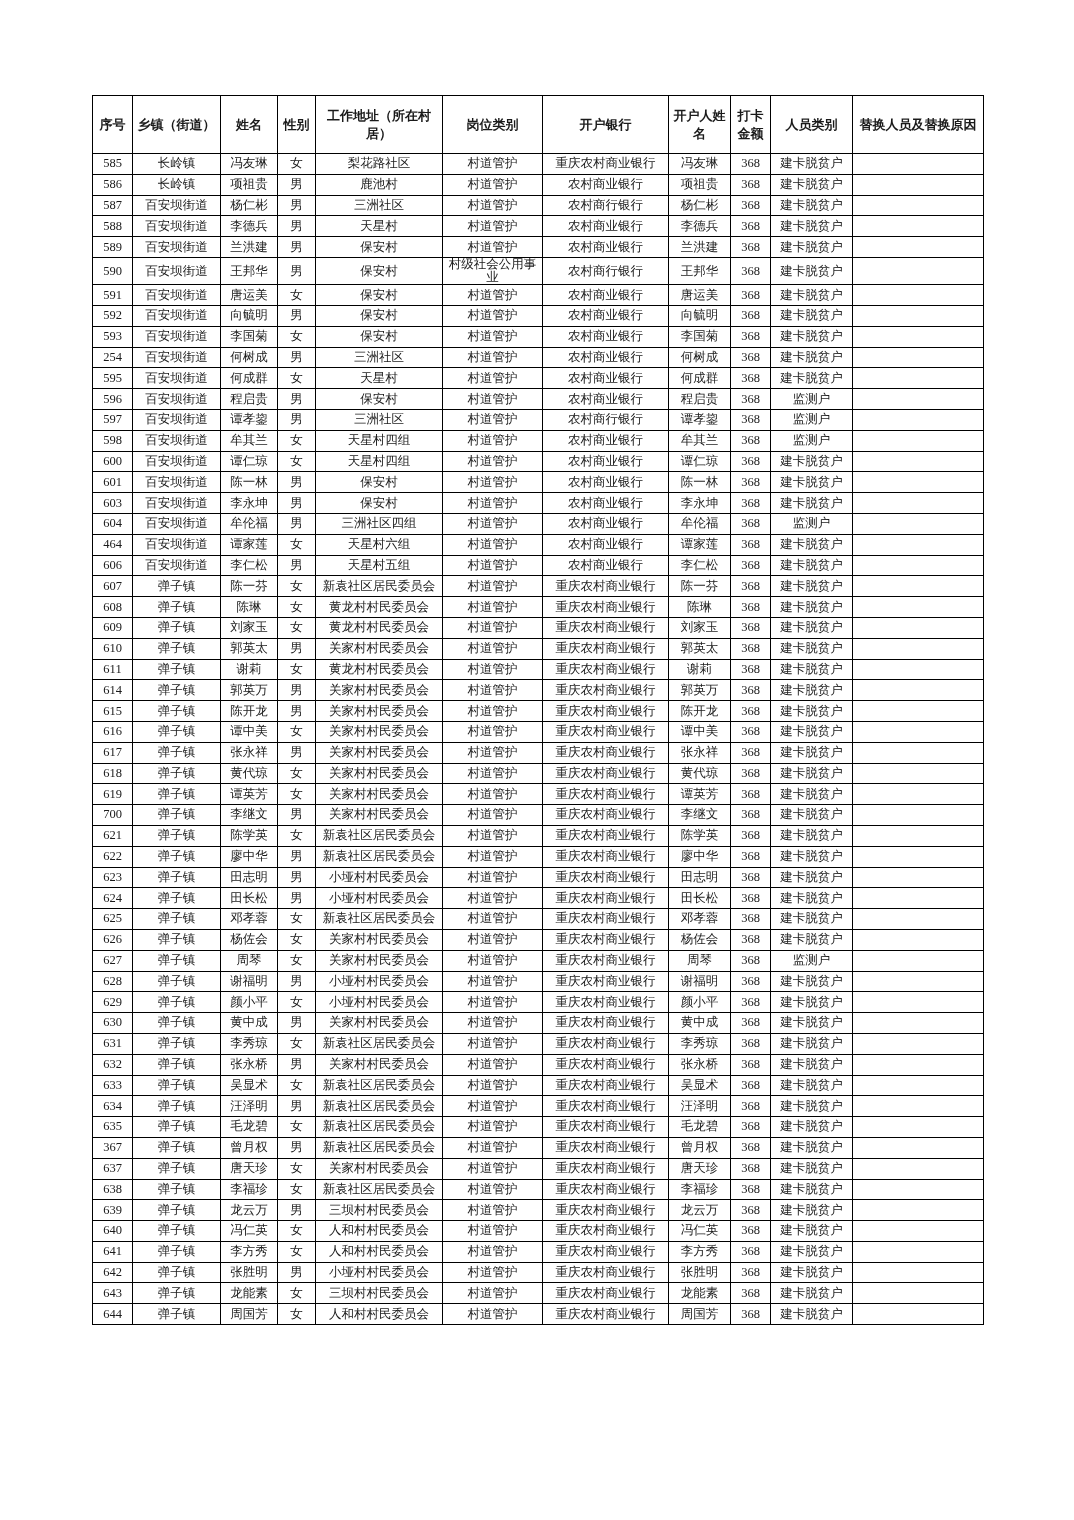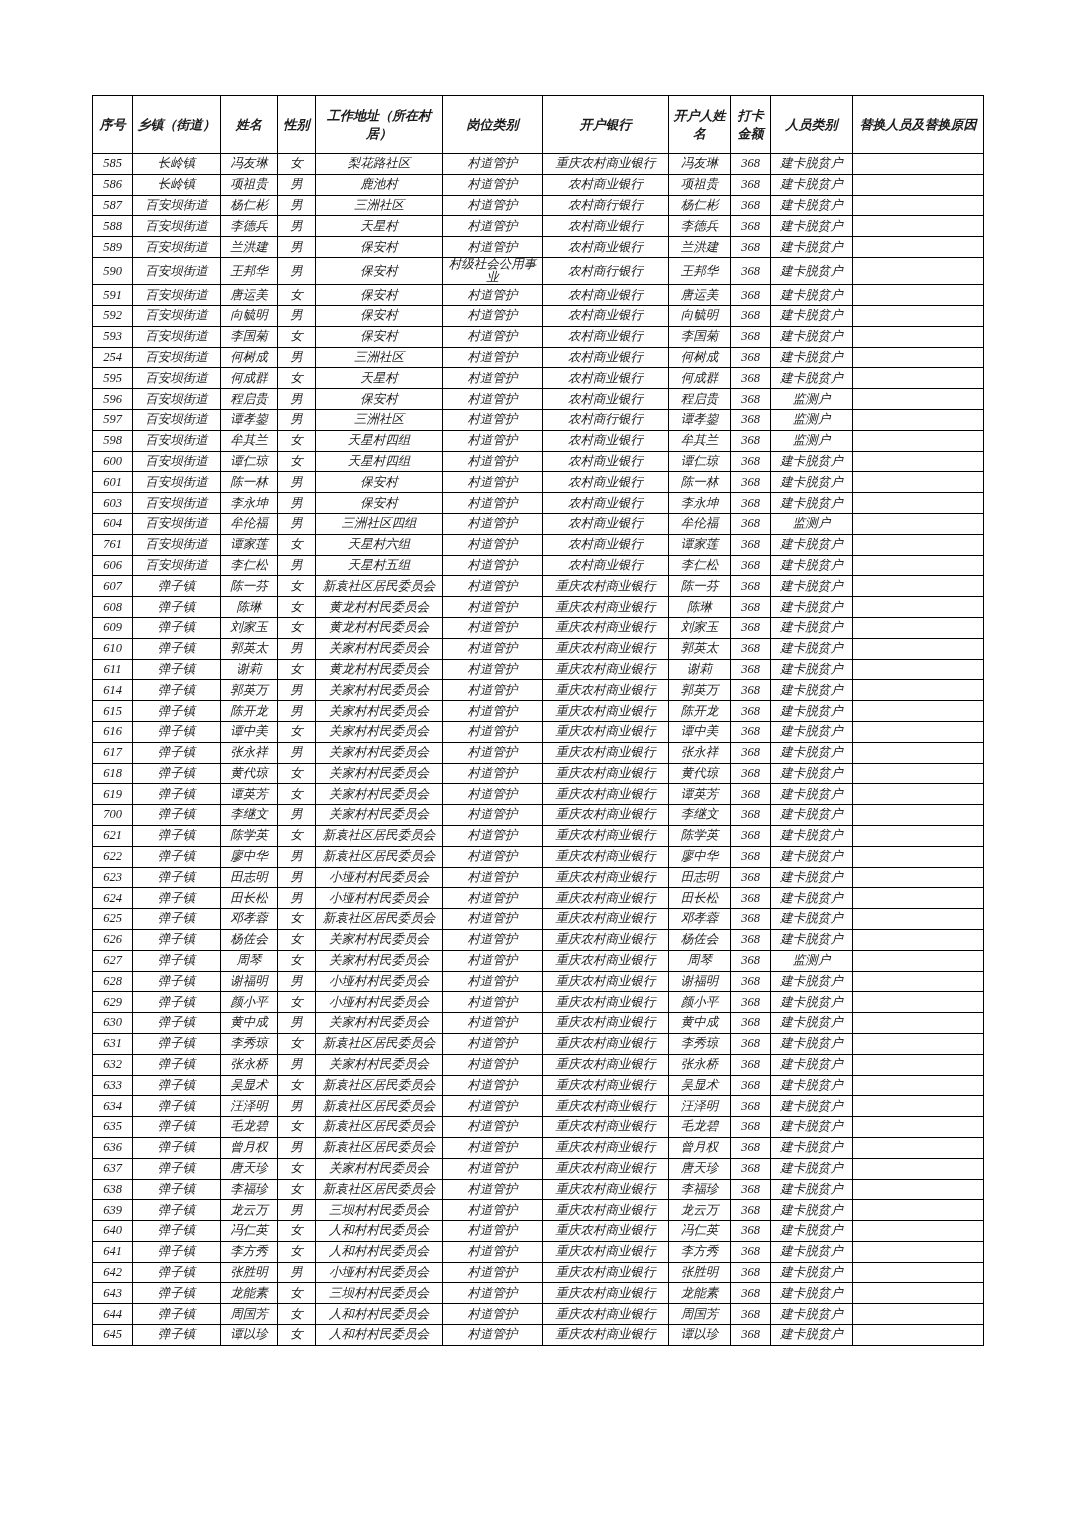--- a/index.html
+++ b/index.html
@@ -14,21 +14,20 @@
     font-family: "Liberation Serif", "DejaVu Serif", serif;
     color: #1a1a1a;
   }
   table.roster {
     position: absolute;
     left: 92px;
     top: 95px;
     width: 892px;
     border-collapse: collapse;
     table-layout: fixed;
-    font-style: italic;
   }
   table.roster th, table.roster td {
     border: 1px solid #000000;
     text-align: center;
     vertical-align: middle;
     padding: 0 2px;
     overflow: hidden;
     white-space: normal;
   }
   table.roster thead tr { height: 58px; }
@@ -316,21 +315,21 @@
           <td>男</td>
           <td>三洲社区四组</td>
           <td>村道管护</td>
           <td>农村商业银行</td>
           <td>牟伦福</td>
           <td>368</td>
           <td>监测户</td>
           <td></td>
         </tr>
         <tr>
-          <td>761</td>
+          <td>464</td>
           <td>百安坝街道</td>
           <td>谭家莲</td>
           <td>女</td>
           <td>天星村六组</td>
           <td>村道管护</td>
           <td>农村商业银行</td>
           <td>谭家莲</td>
           <td>368</td>
           <td>建卡脱贫户</td>
           <td></td>
@@ -693,21 +692,21 @@
           <td>女</td>
           <td>新袁社区居民委员会</td>
           <td>村道管护</td>
           <td>重庆农村商业银行</td>
           <td>毛龙碧</td>
           <td>368</td>
           <td>建卡脱贫户</td>
           <td></td>
         </tr>
         <tr>
-          <td>636</td>
+          <td>367</td>
           <td>弹子镇</td>
           <td>曾月权</td>
           <td>男</td>
           <td>新袁社区居民委员会</td>
           <td>村道管护</td>
           <td>重庆农村商业银行</td>
           <td>曾月权</td>
           <td>368</td>
           <td>建卡脱贫户</td>
           <td></td>
@@ -805,32 +804,19 @@
         </tr>
         <tr>
           <td>644</td>
           <td>弹子镇</td>
           <td>周国芳</td>
           <td>女</td>
           <td>人和村村民委员会</td>
           <td>村道管护</td>
           <td>重庆农村商业银行</td>
           <td>周国芳</td>
-          <td>368</td>
-          <td>建卡脱贫户</td>
-          <td></td>
-        </tr>
-        <tr>
-          <td>645</td>
-          <td>弹子镇</td>
-          <td>谭以珍</td>
-          <td>女</td>
-          <td>人和村村民委员会</td>
-          <td>村道管护</td>
-          <td>重庆农村商业银行</td>
-          <td>谭以珍</td>
           <td>368</td>
           <td>建卡脱贫户</td>
           <td></td>
         </tr>
       </tbody>
   </table>
 </div>
 
 </body></html>

